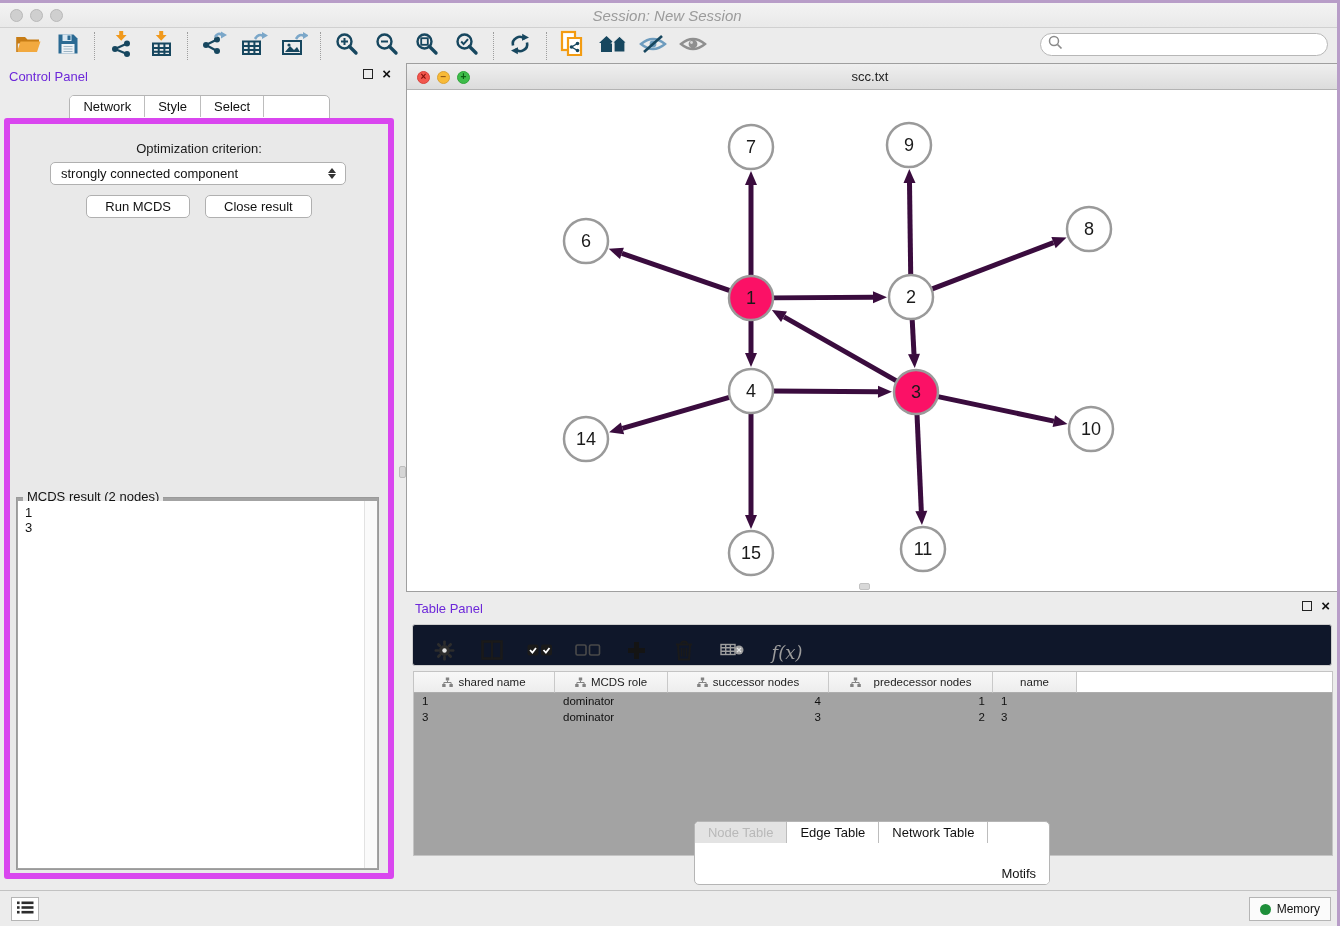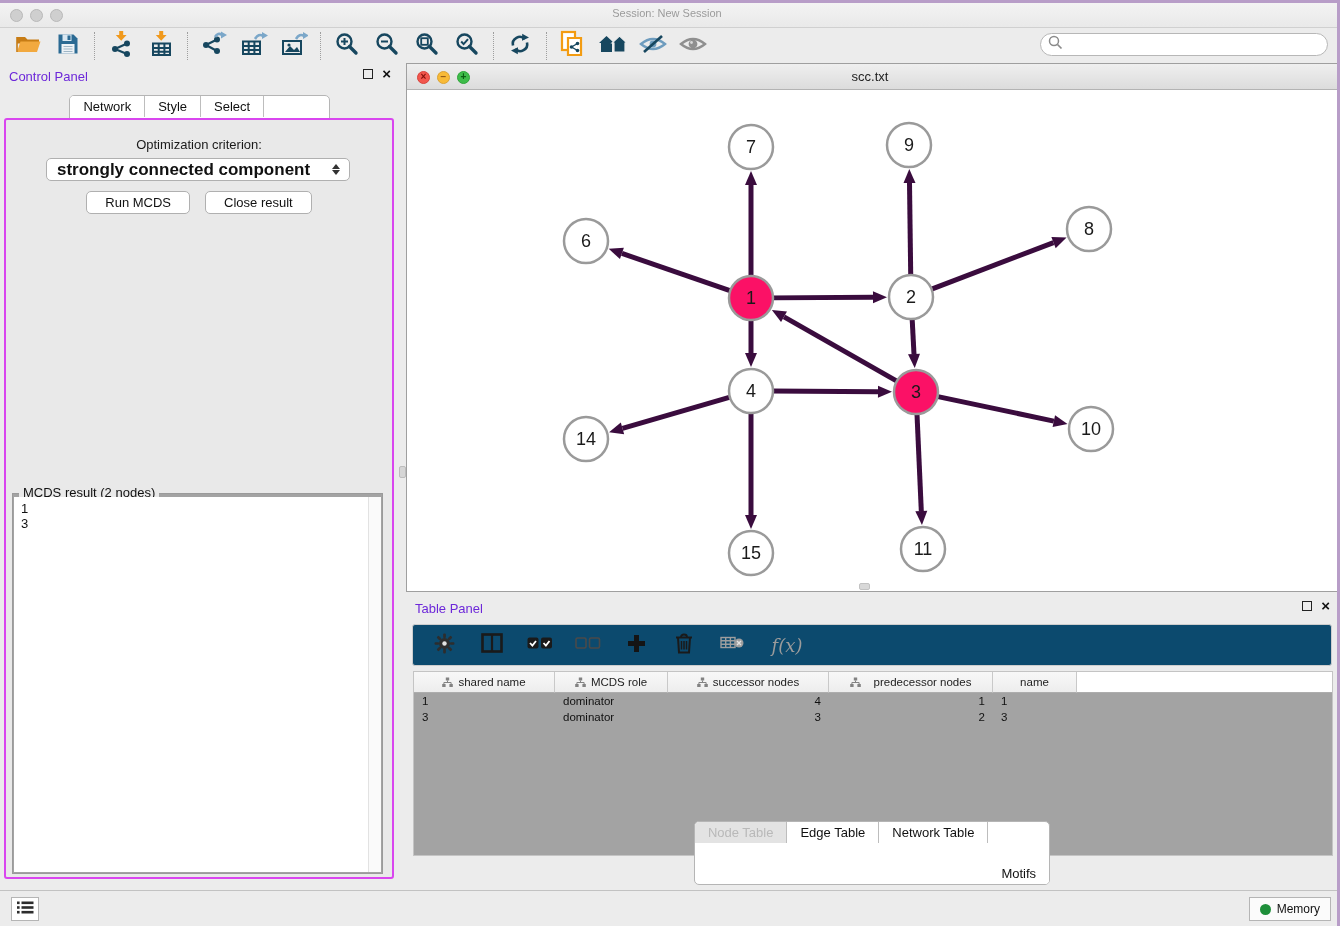--- a/index.html
+++ b/index.html
@@ -6,21 +6,21 @@
   html,body { width:1340px; height:926px; overflow:hidden; }
   body { font-family:"Liberation Sans", sans-serif; background:#ececec; position:relative; }
 
   .desktop-top { position:absolute; left:0; top:0; width:1340px; height:3px; background:#b89dc8; z-index:50; }
   .desktop-right { position:absolute; right:0; top:0; width:3px; height:926px; background:#b89dc8; z-index:50; }
 
   
   .titlebar { position:absolute; left:0; top:3px; width:1340px; height:25px;
     background:linear-gradient(#f3f3f3,#e9e9e9); border-bottom:1px solid #d0d0d0; }
   .titlebar .title { position:absolute; left:0; right:6px; top:4px; text-align:center;
-    font-size:11px; color:#9b9b9b; }
+    font-size:15px; color:#9b9b9b;font-style:italic; }
   .traffic { position:absolute; left:10px; top:6px; display:flex; gap:7px; }
   .tl { width:13px; height:13px; border-radius:50%; border:1px solid #b9b9b9; background:#cfcfcf;
     position:relative; }
   .traffic.active .tl .sym { position:absolute; left:0; top:-1px; width:100%; height:100%;
     display:flex; align-items:center; justify-content:center; font-size:10px; font-weight:bold; line-height:1; }
   .tl.red { background:#f2564d; border-color:#d8423c; } .tl.red .sym{ color:#83100c; }
   .tl.yel { background:#f8ba37; border-color:#dba335; } .tl.yel .sym{ color:#90591a; }
   .tl.grn { background:#3ebc4a; border-color:#2fa53a; } .tl.grn .sym{ color:#0a5e13; }
 
   
@@ -45,25 +45,25 @@
   .close-x { font-size:15px; font-weight:bold; color:#111; line-height:10px; }
 
   .seg { display:flex; border:1px solid #b5b5b5; border-radius:5px; overflow:hidden; background:#fff; }
   .seg .seg-it { font-size:13px; color:#111; background:#fff; padding:2px 13px; height:21px;
     display:flex; align-items:center; border-right:1px solid #bdbdbd; white-space:nowrap; }
   .seg .seg-it:last-child { border-right:none;margin-top:41px; }
   .seg .seg-it.sel { background:#e3e3e3; color:#b9b9b9; }
   .cp-tabs { position:absolute; left:0; right:0; top:32px; display:flex; justify-content:center; }
 
   .cp-body { position:absolute; left:4px; right:5px; top:55px; bottom:11px;
-    background:#e9e9e9; border:2px solid #d946ef; border-radius:3px; }
+    background:#e9e9e9; border:6px solid #d946ef; border-radius:3px; }
   .crit-label { position:absolute; left:0; right:0; top:17px; text-align:center; font-size:13px; color:#1a1a1a; }
   .dropdown { position:absolute; left:40px; right:42px; top:38px; height:23px; background:#fff;
     border:1px solid #b0b0b0; border-radius:5px; display:flex; align-items:center; padding-left:10px; }
-  .dropdown .dd-text { font-size:17px; color:#111; flex:1;font-weight:bold; }
+  .dropdown .dd-text { font-size:13px; color:#111; flex:1; }
   .dd-arrows { width:18px; display:flex; flex-direction:column; align-items:center; gap:1px; margin-right:4px; }
   .dd-arrows i { width:0; height:0; border-left:4px solid transparent; border-right:4px solid transparent; display:block; }
   .dd-arrows .up { border-bottom:5px solid #333; }
   .dd-arrows .dn { border-top:5px solid #333; }
   .cp-buttons { position:absolute; left:0; right:0; top:71px; display:flex; justify-content:center; gap:15px; }
   .mac-btn { background:#fff; border:1px solid #b0b0b0; border-radius:5px; height:23px;
     padding:0 18px; font-size:13px; color:#111; display:flex; align-items:center; }
 
   .groupbox { position:absolute; left:6px; right:9px; top:373px; bottom:3px;
     border:1px solid #9a9a9a; background:#a3a3a3; }
@@ -85,21 +85,21 @@
   .net-titlebar { position:absolute; left:0; right:0; top:0; height:26px;
     background:linear-gradient(#efefef,#dcdcdc); border-bottom:1px solid #b3b3b3; }
   .net-titlebar .title { position:absolute; left:0; right:4px; top:5px; text-align:center; font-size:13px; color:#222; }
   .net-canvas { position:absolute; left:0; right:0; top:26px; bottom:0; background:#fff; overflow:hidden; }
   .net-handle { position:absolute; left:452px; bottom:1px; width:11px; height:7px;
     background:#d8d8d8; border:1px solid #c2c2c2; border-radius:2px; }
 
   
   .tpanel { position:absolute; left:406px; top:532px; right:2px; bottom:0; background:#ececec; }
   .tp-toolbar { position:absolute; left:6px; right:6px; top:29px; height:42px;
-    background:#0c4a6e; border:1px solid #cdcdcd; border-radius:3px; display:flex; align-items:center;
+    background:#0f172a; border:1px solid #cdcdcd; border-radius:3px; display:flex; align-items:flex-end;
     gap:22px; padding-left:18px; }
   .tp-ic { display:flex; align-items:center; justify-content:center; width:26px; height:26px; }
   .fx-label { font-family:"DejaVu Serif", serif; font-style:italic; font-size:18px; color:#9b9b9b; }
 
   .table-wrap { position:absolute; left:7px; right:5px; top:76px; bottom:34px;
     background:#a3a3a3; border:1px solid #c4c4c4; overflow:hidden; }
   .thead { display:flex; height:21px; }
   .th { background:linear-gradient(#f8f8f8,#ededed); border-right:1px solid #c9c9c9;
     border-bottom:1px solid #adadad; display:flex; align-items:center; justify-content:center;
     font-size:11.5px; color:#222; gap:5px; overflow:hidden; white-space:nowrap; }

